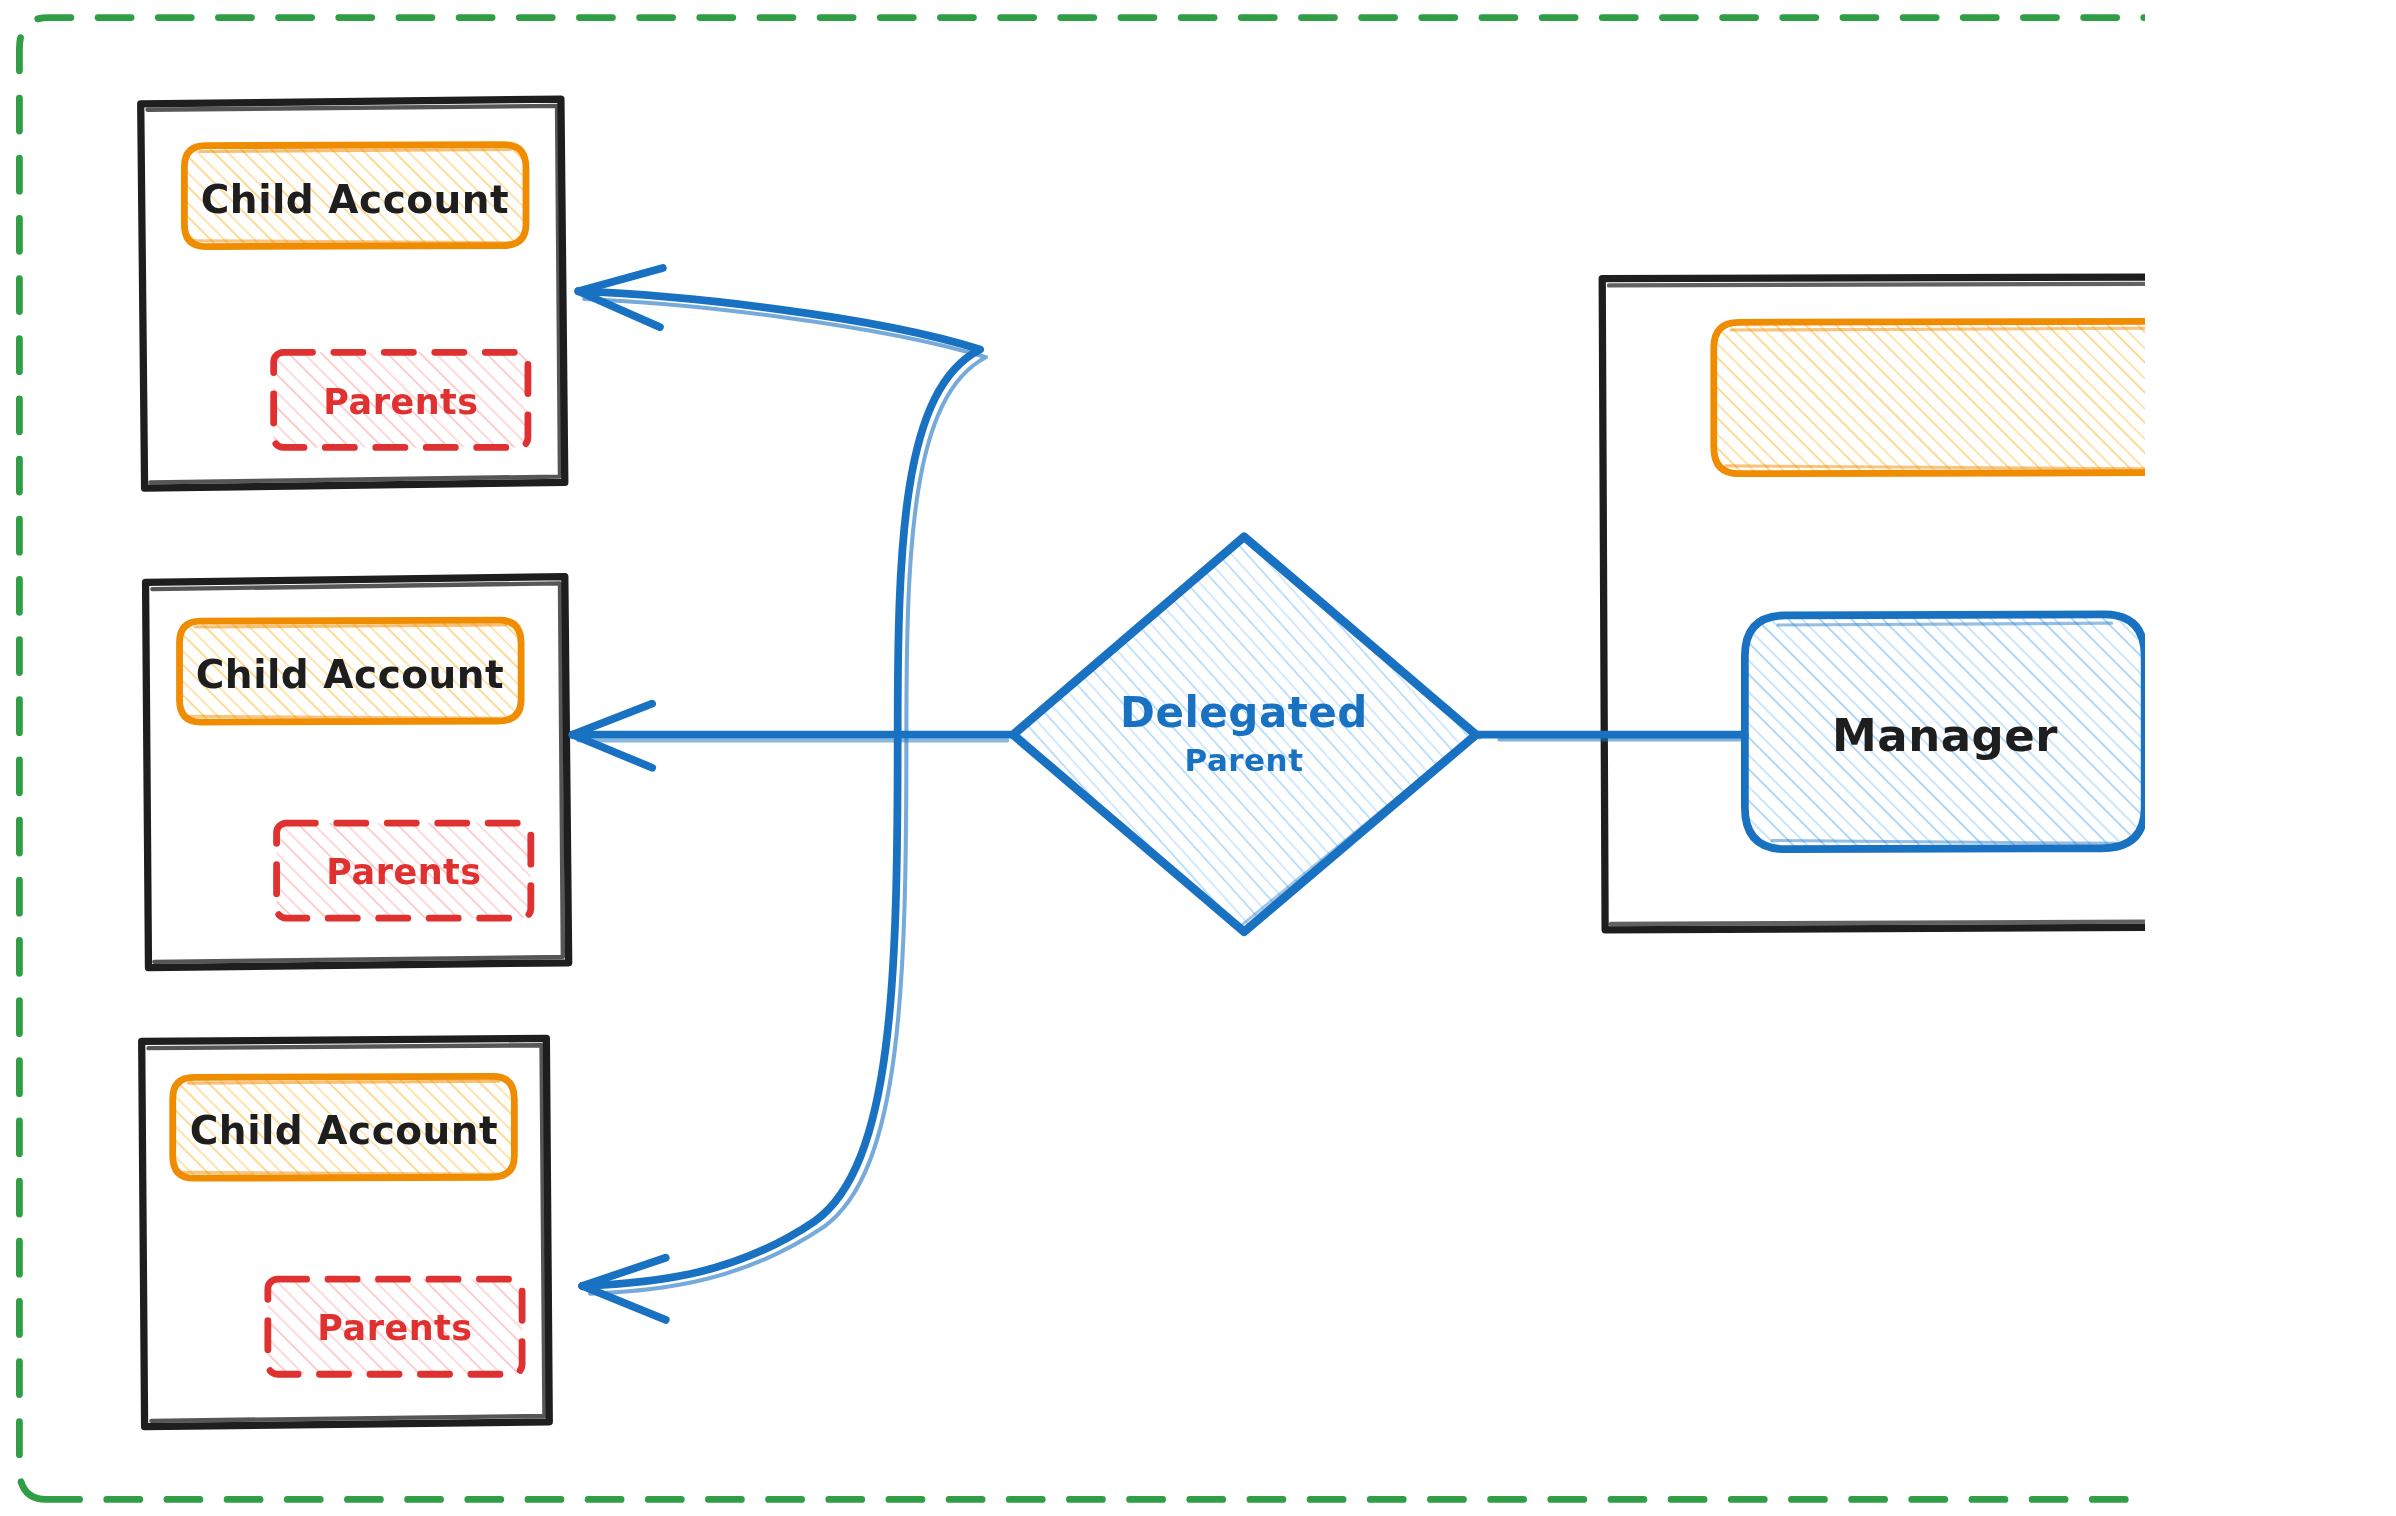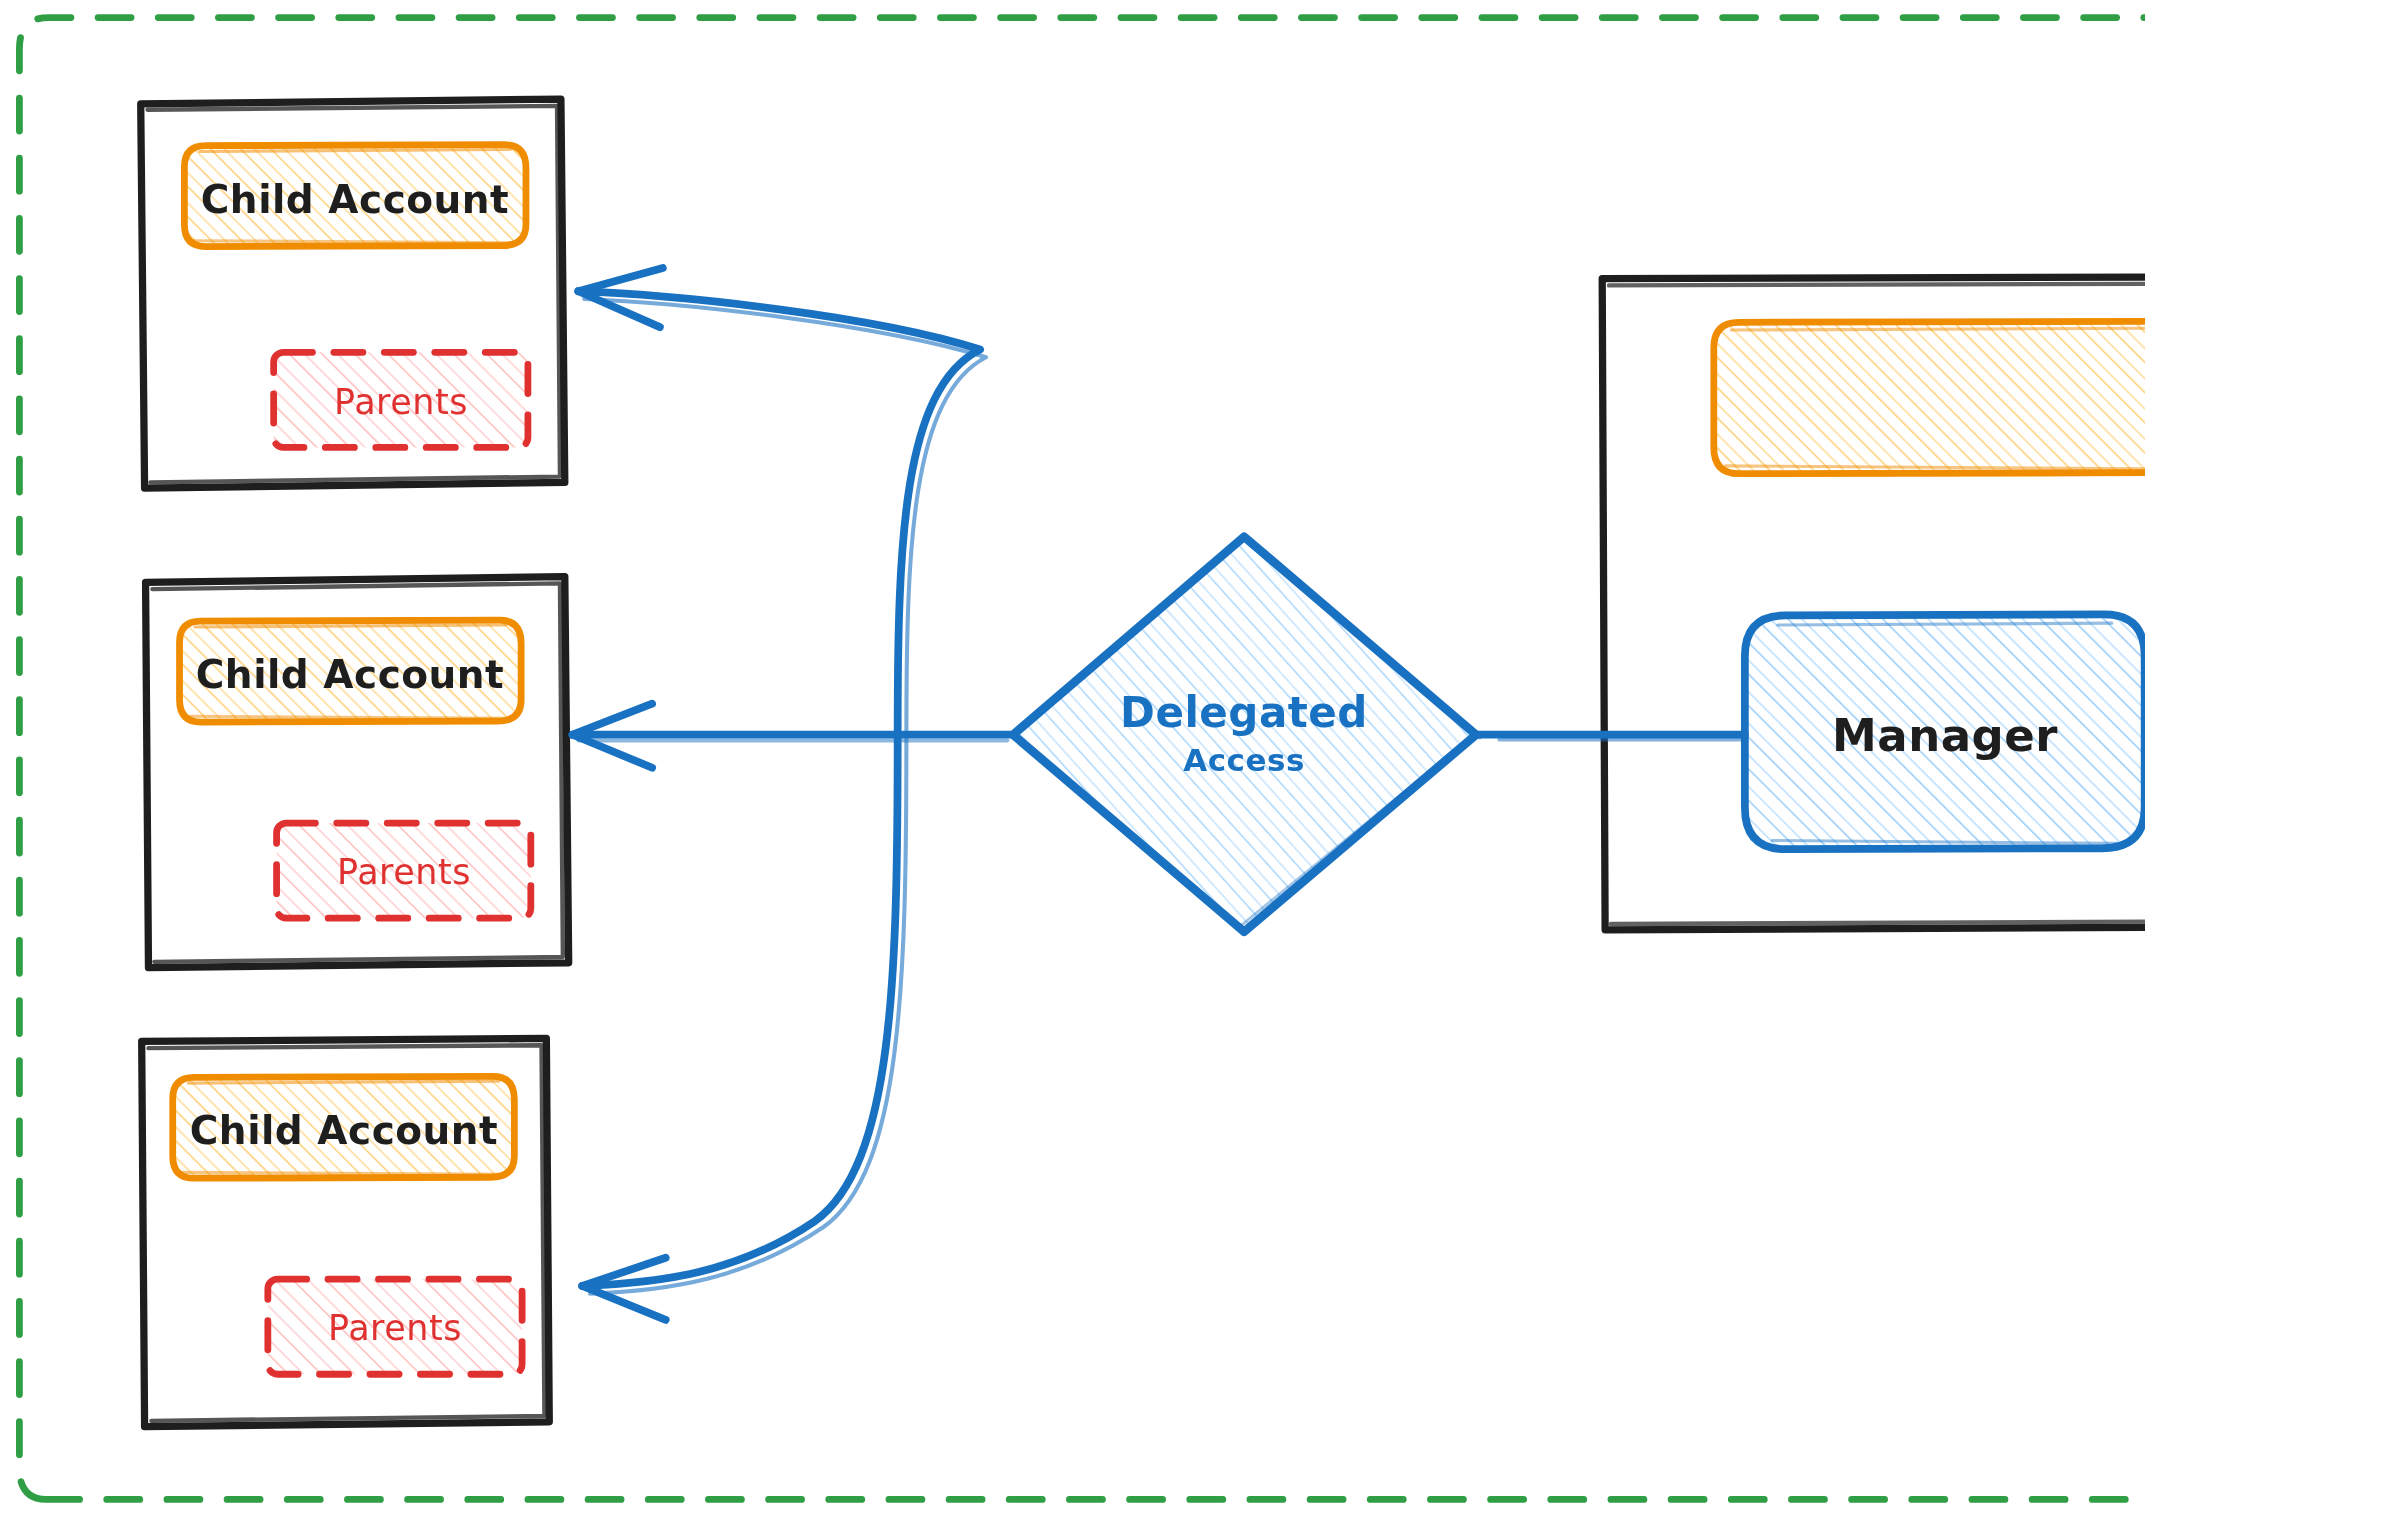--- a/index.html
+++ b/index.html
@@ -26,21 +26,21 @@
   }
   .lbl {
     position: absolute;
     font-family: "DejaVu Sans", sans-serif;
     white-space: nowrap;
     pointer-events: none;
     transform: translate(-50%, -50%);
     letter-spacing: 0.5px;
   }
   .lbl-dark { color: #1e1e1e; font-weight: 700; }
-  .lbl-red  { color: #e03131; font-weight: 400; }
+  .lbl-red  { color: #e03131; font-weight: 700; }
   .lbl-blue { color: #1971c2; font-weight: 700; }
 </style>
 </head>
 <body>
 
 <div id="canvas">
 
   <svg class="layer" viewBox="0 0 2470 1563" xmlns="http://www.w3.org/2000/svg">
     <defs>
 
@@ -175,18 +175,18 @@
   <div class="lbl lbl-dark" style="left:355px; top:199px; font-size:39px;">Child Account</div>
   <div class="lbl lbl-red" style="left:401px; top:402px; font-size:35px;">Parents</div>
 
   <div class="lbl lbl-dark" style="left:350px; top:674px; font-size:39px;">Child Account</div>
   <div class="lbl lbl-red" style="left:404px; top:872px; font-size:35px;">Parents</div>
 
   <div class="lbl lbl-dark" style="left:344px; top:1130px; font-size:39px;">Child Account</div>
   <div class="lbl lbl-red" style="left:395px; top:1328px; font-size:35px;">Parents</div>
 
   <div class="lbl lbl-blue" style="left:1244px; top:712px; font-size:42px;">Delegated</div>
-  <div class="lbl lbl-blue" style="left:1244px; top:760px; font-size:31px;">Access</div>
+  <div class="lbl lbl-blue" style="left:1244px; top:760px; font-size:31px;">Parent</div>
 
   <div class="lbl lbl-dark" style="left:1945px; top:735px; font-size:45px;">Manager</div>
 
 </div>
 
 
 </body></html>

